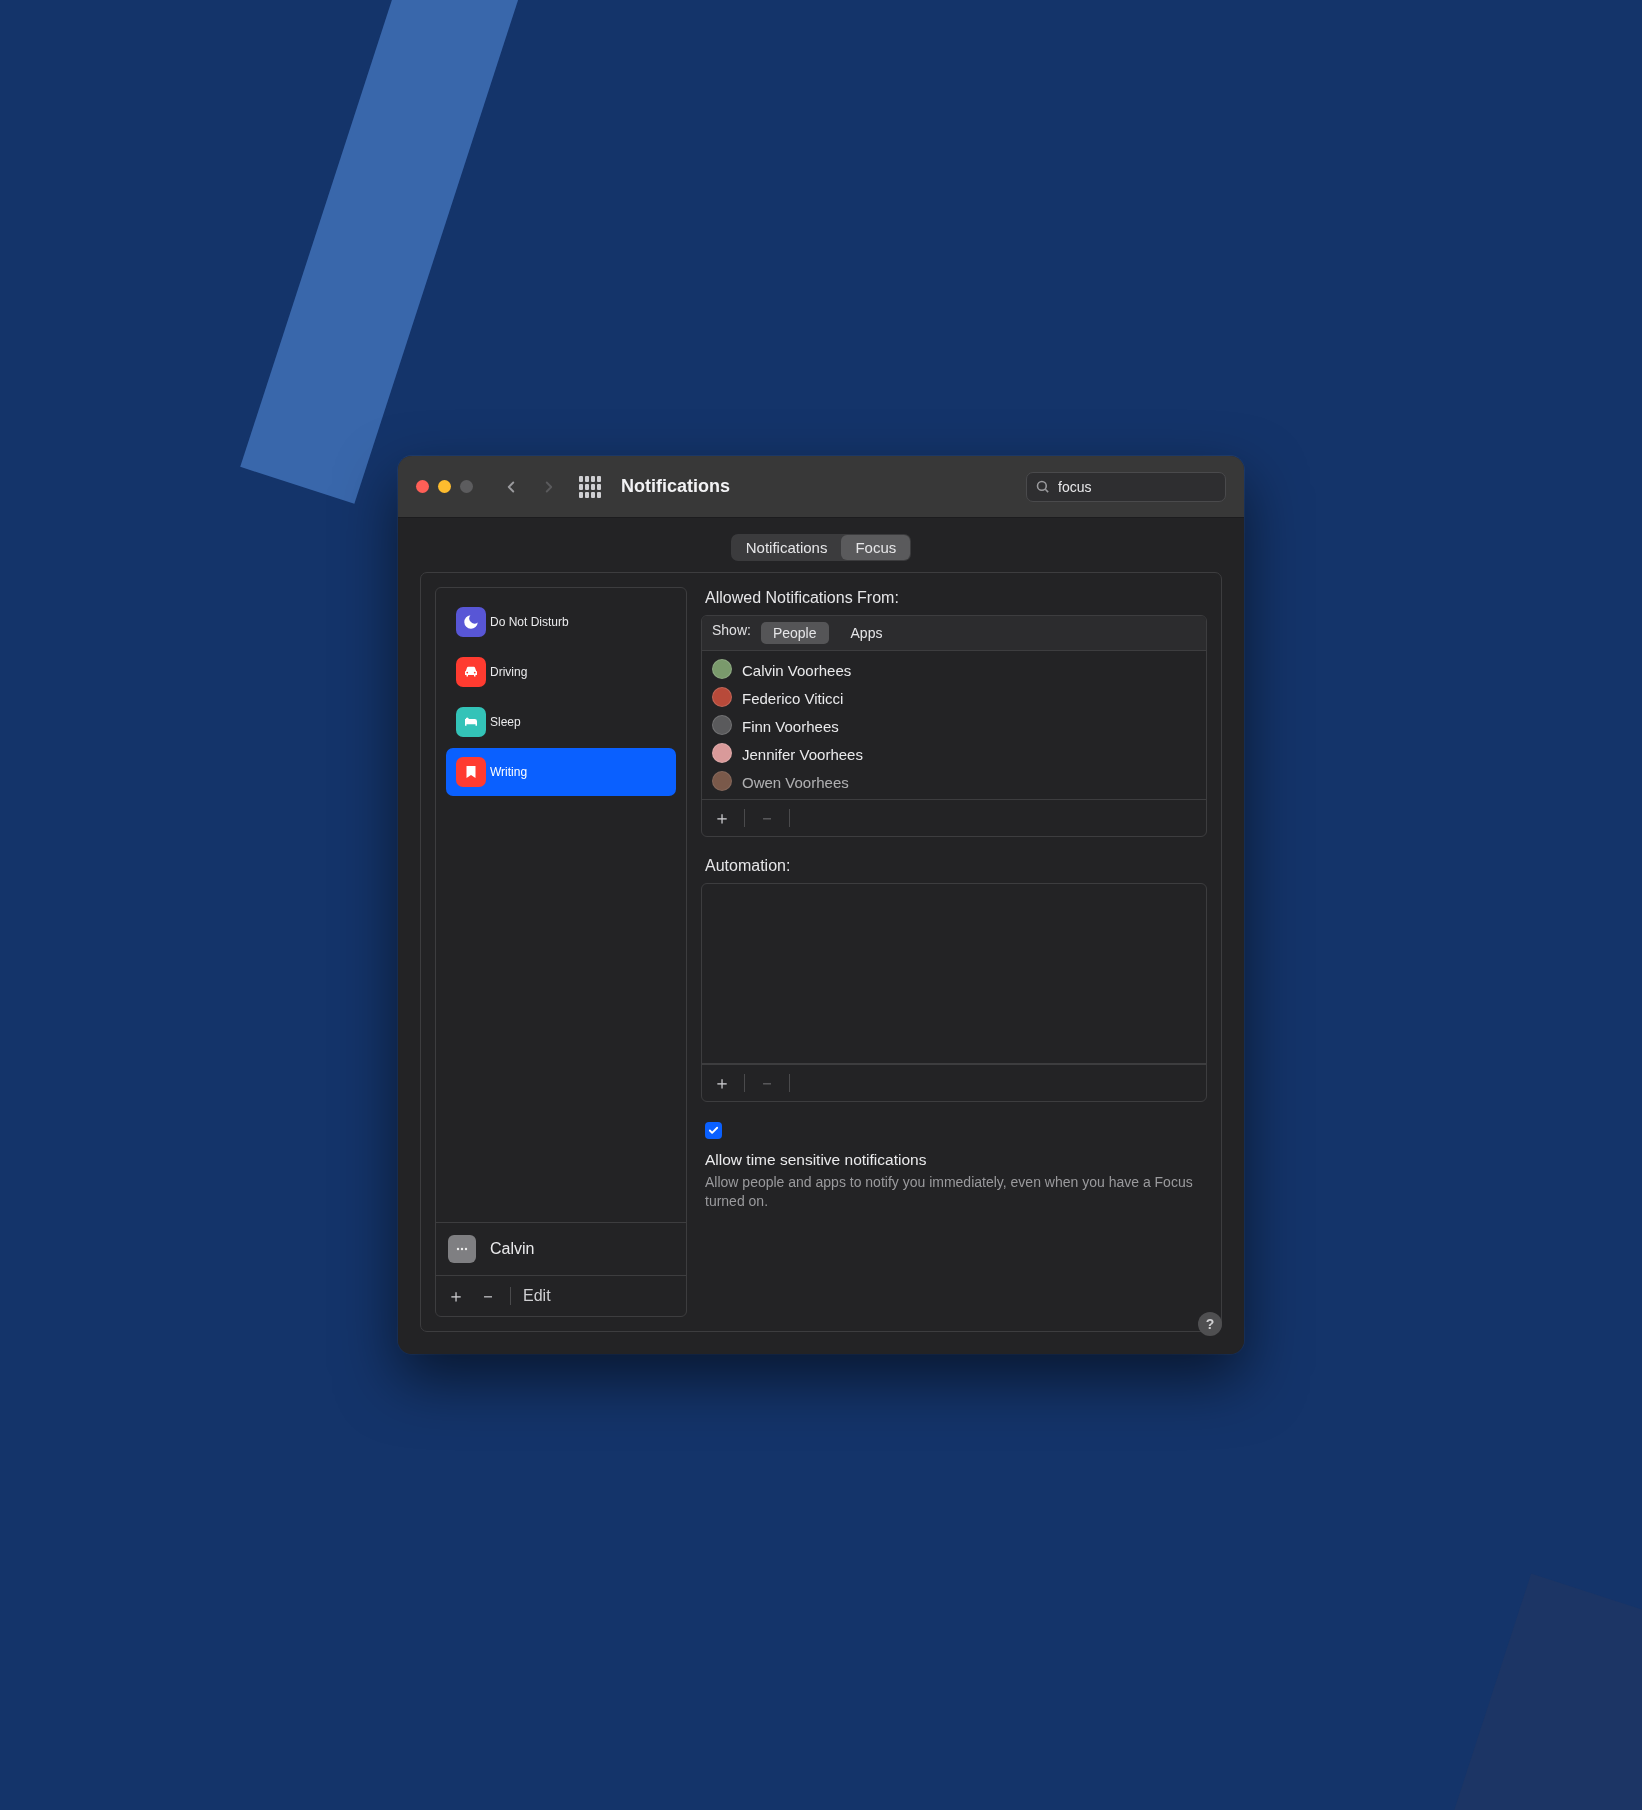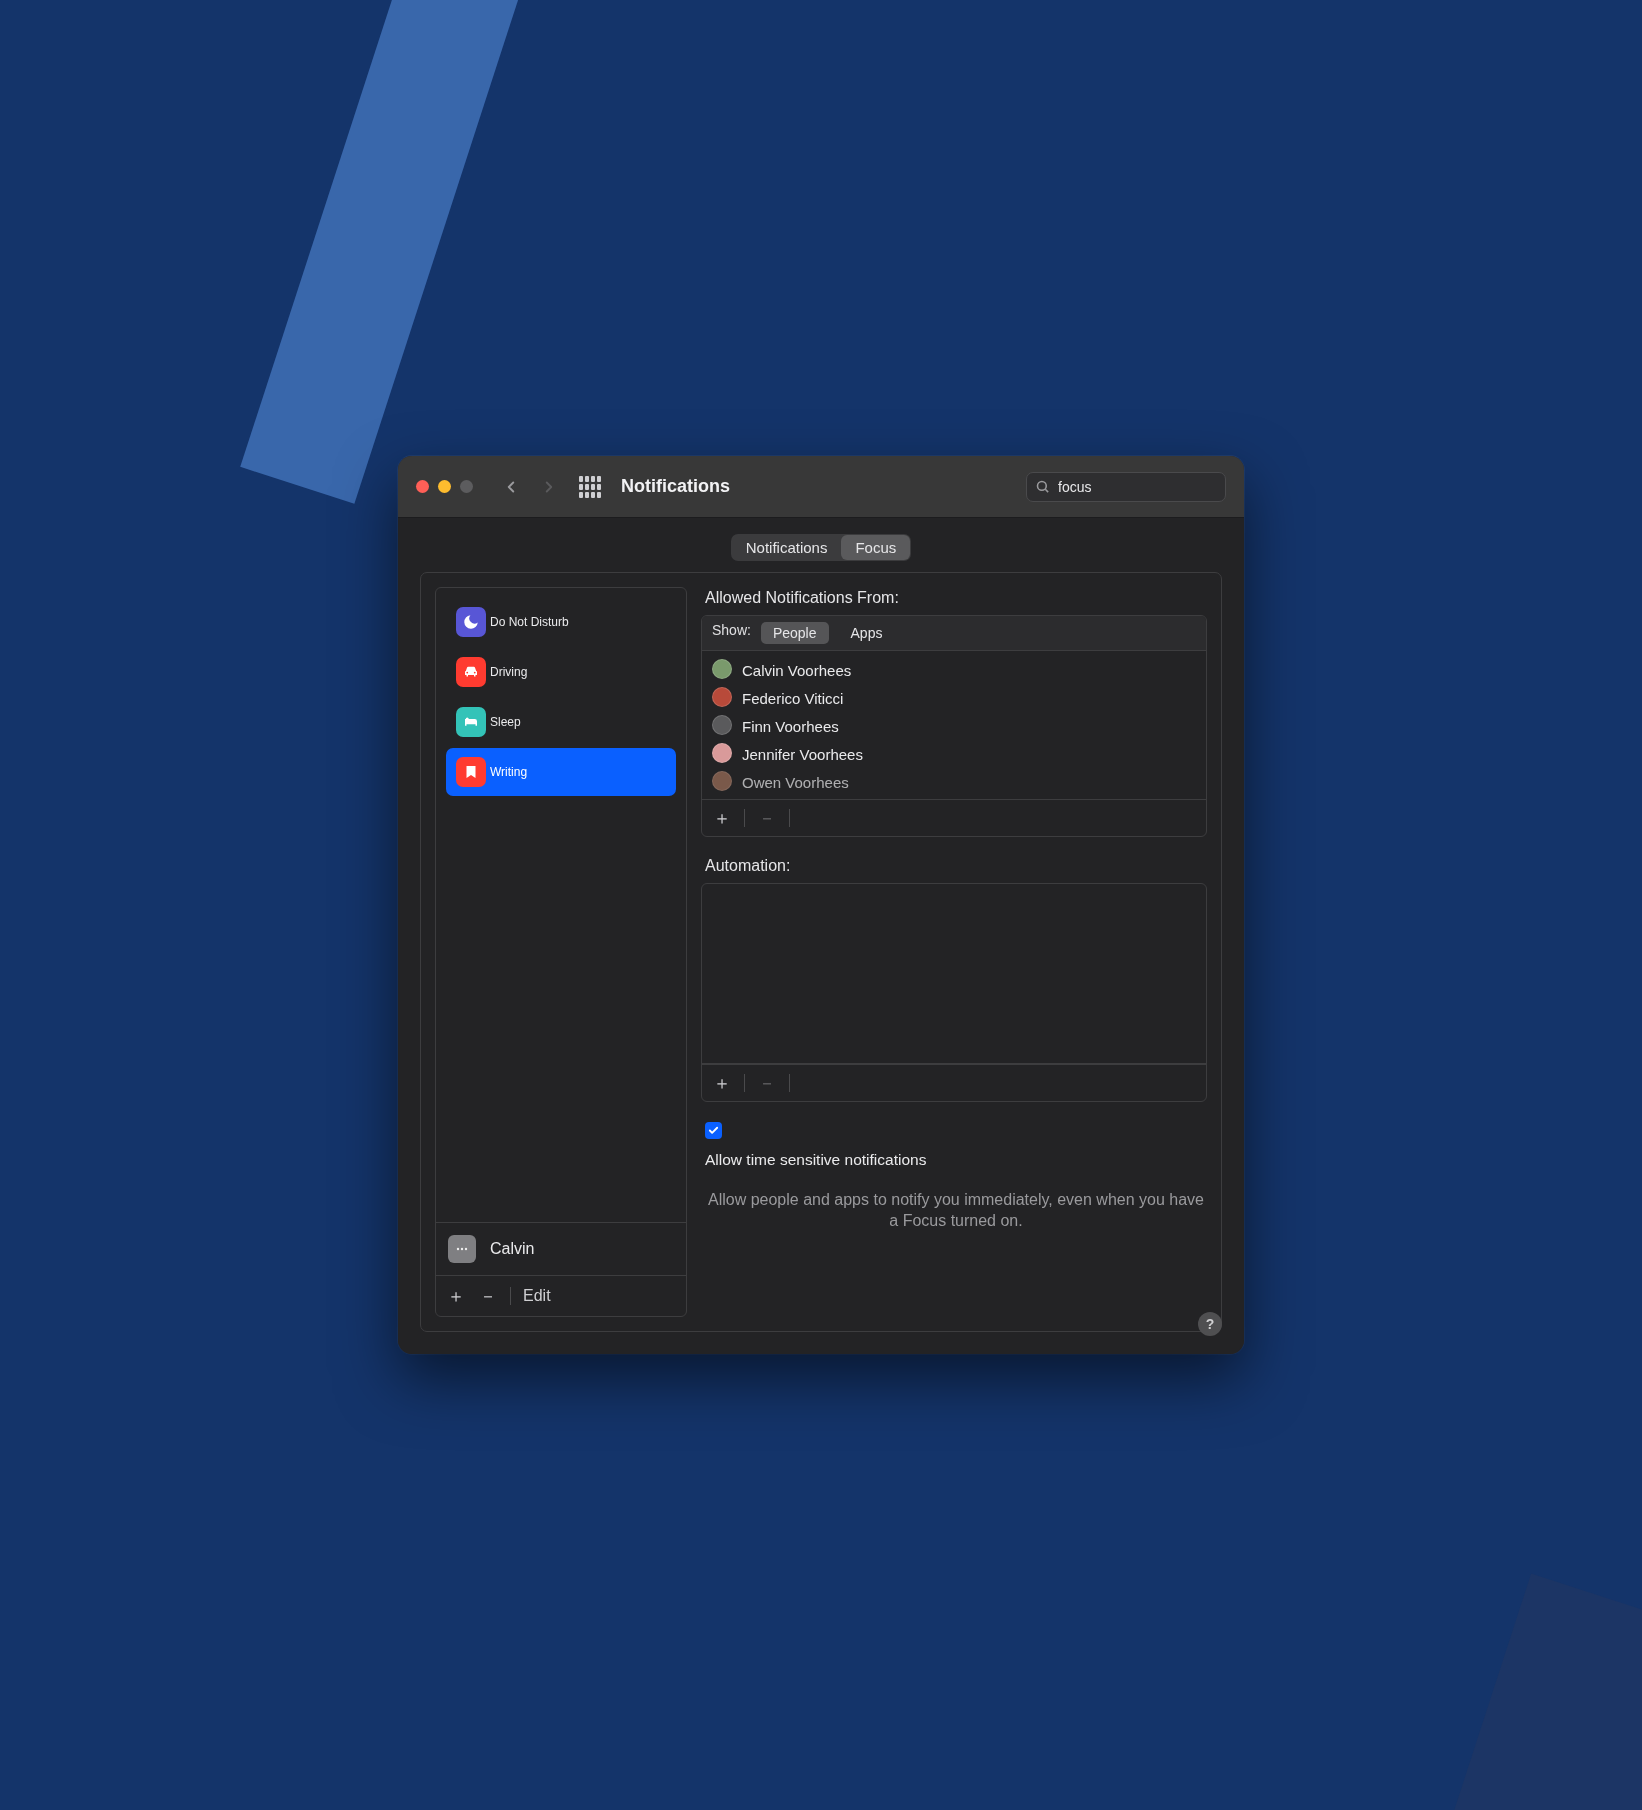--- a/index.html
+++ b/index.html
@@ -221,21 +221,21 @@
   }
 
   .check-row { display:flex;gap:10px;padding-left:4px;flex-direction:column; }
   .checkbox {
     width:17px;height:17px;border-radius:4px;background:#0a60ff;
     display:flex;align-items:center;justify-content:center;
     flex:0 0 auto;margin-top:2px;
   }
   .checkbox svg { width:11px;height:11px; }
   .check-label { color:#eaeaec;font-size:15.5px;line-height:1.4; }
-  .check-desc { color:#9a9a9d;font-size:16px;line-height:1.35;margin-top:18px;text-align:center; }
+  .check-desc { color:#9a9a9d;font-size:14px;line-height:1.35;margin-top:2px; }
 
   .help {
     position:absolute;bottom:18px;right:22px;
     width:24px;height:24px;border-radius:50%;
     background:#4f4f51;color:#d0d0d2;
     display:flex;align-items:center;justify-content:center;
     font-size:14px;font-weight:600;
   }
 </style>
 </head>

